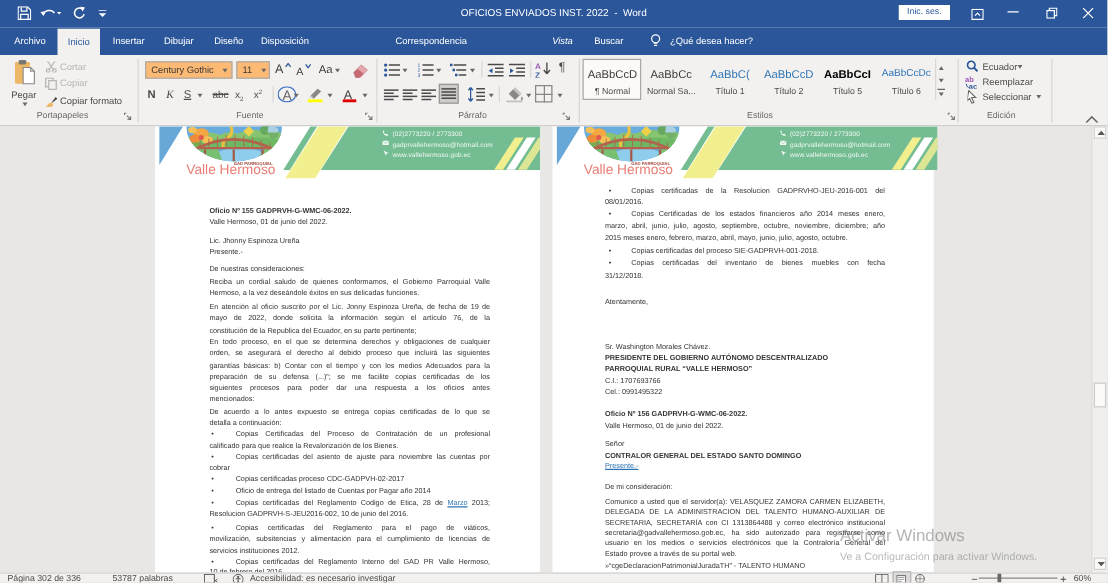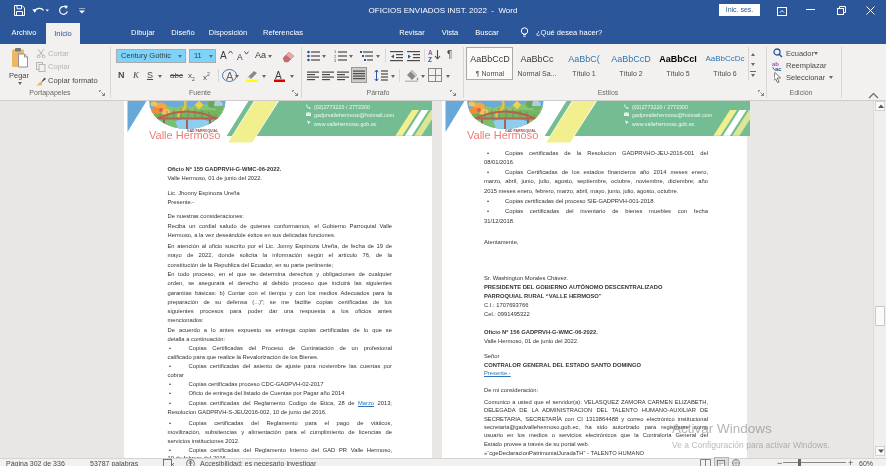--- a/index.html
+++ b/index.html
@@ -6,21 +6,21 @@
 .abs{position:absolute;}
 #titlebar{position:absolute;left:0;top:0;width:886px;height:22px;background:#2b579a;}
 #tabrow{position:absolute;left:0;top:22px;width:886px;height:22px;background:#2b579a;padding-left:40px;}
 .tab{position:absolute;top:0;height:22px;line-height:22px;color:#fff;font-size:7.5px;text-align:center;}
 #tab-sel{position:absolute;left:46px;top:23px;width:34px;height:21px;background:#f2f1f0;color:#2b579a;line-height:21px;font-size:7.5px;text-align:center;}
 #ribbon{position:absolute;left:0;top:44px;width:886px;height:57px;background:#f2f1f0;border-bottom:1px solid #cfcdcb;}
 .gsep{position:absolute;top:3px;width:1px;height:51px;background:#d9d6d3;}
 .glabel{position:absolute;top:45px;font-size:7px;color:#6a6866;width:80px;text-align:center;}
 .rtxt{position:absolute;font-size:7.5px;color:#4b4a48;white-space:nowrap;}
 .rtxt-dis{position:absolute;font-size:7.5px;color:#b8b5b2;white-space:nowrap;}
-.combo{position:absolute;background:#7dd3fc;border:1px solid #acaaa8;font-size:7.5px;color:#3b3a39;}
+.combo{position:absolute;background:#fdba74;border:1px solid #acaaa8;font-size:7.5px;color:#3b3a39;}
 .caret{position:absolute;width:0;height:0;border-left:2.5px solid transparent;border-right:2.5px solid transparent;border-top:3px solid #6a6866;}
 .doc-page{position:absolute;background:#fff;}
 .l{position:absolute;font-size:5.8px;line-height:7px;color:#343434;white-space:nowrap;}
 .j{position:absolute;font-size:5.8px;line-height:7px;color:#343434;text-align:justify;text-align-last:justify;white-space:nowrap;}
 .b{font-weight:bold;}
 #statusbar{position:absolute;left:0;top:458px;width:886px;height:8px;background:#f2f1f0;border-top:1px solid #d6d4d2;}
 .st{position:absolute;font-size:7px;color:#4b4a48;white-space:nowrap;top:2px;}
 </style></head>
 <body>
 
@@ -53,26 +53,26 @@
 <svg class="abs" style="left:837px;top:6px" width="9" height="9" viewBox="0 0 9 9">
       <rect x="0.5" y="2.5" width="6" height="6" fill="none" stroke="#fff" stroke-width="1"></rect>
       <path d="M2.5,2.5 v-2 h6 v6 h-2" fill="none" stroke="#fff" stroke-width="1"></path>
     </svg>
 <svg class="abs" style="left:866px;top:6px" width="9" height="9" viewBox="0 0 9 9">
       <path d="M0.5,0.5 L8.5,8.5 M8.5,0.5 L0.5,8.5" stroke="#fff" stroke-width="1"></path>
     </svg>
 </div>
 <div id="tabrow">
 <div class="tab" style="left:-16px;width:80px;">Archivo</div>
+<div class="tab" style="left:63px;width:80px;">Insertar</div>
 <div class="tab" style="left:103px;width:80px;text-align:center;">Dibujar</div>
 <div class="tab" style="left:188px;width:80px;">Disposición</div>
 <div class="tab" style="left:143px;width:80px;">Diseño</div>
-<div class="tab" style="left:243px;width:80px;">Referencias</div>
-<div class="tab" style="left:372px;width:80px;">Revisar</div>
-<div class="tab" style="left:410px;width:80px;">Vista</div>
+<div class="tab" style="left:305px;width:80px;">Correspondencia</div>
+<div class="tab" style="left:410px;width:80px;font-style:italic;">Vista</div>
 <div class="tab" style="left:447px;width:80px;">Buscar</div>
 </div>
 <div id="tab-sel">Inicio</div>
 <svg class="abs" style="left:520px;top:27px" width="9" height="12" viewBox="0 0 9 12">
     <circle cx="4.5" cy="4" r="3.2" fill="none" stroke="#fff" stroke-width="1"></circle>
     <path d="M3,7.5 h3 M3.3,9.2 h2.4" stroke="#fff" stroke-width="1"></path>
   </svg>
 <div class="abs" style="left:536px;top:22px;height:22px;line-height:22px;color:#fff;font-size:7.5px;">¿Qué desea hacer?</div>
 <div id="ribbon">
 <svg class="abs" style="left:11px;top:3px" width="19" height="22" viewBox="0 0 19 22">

